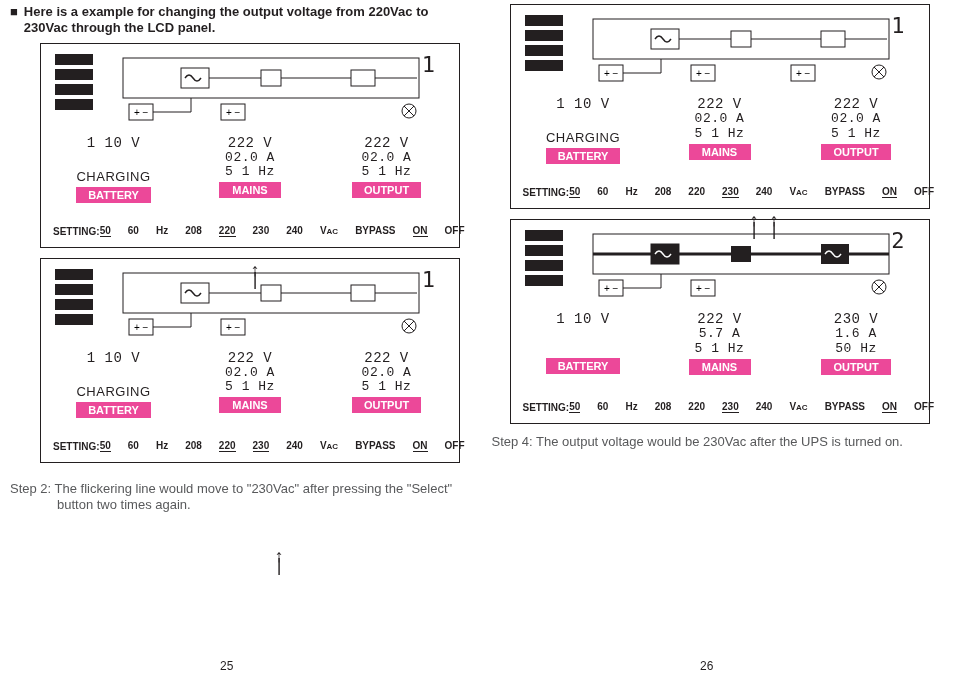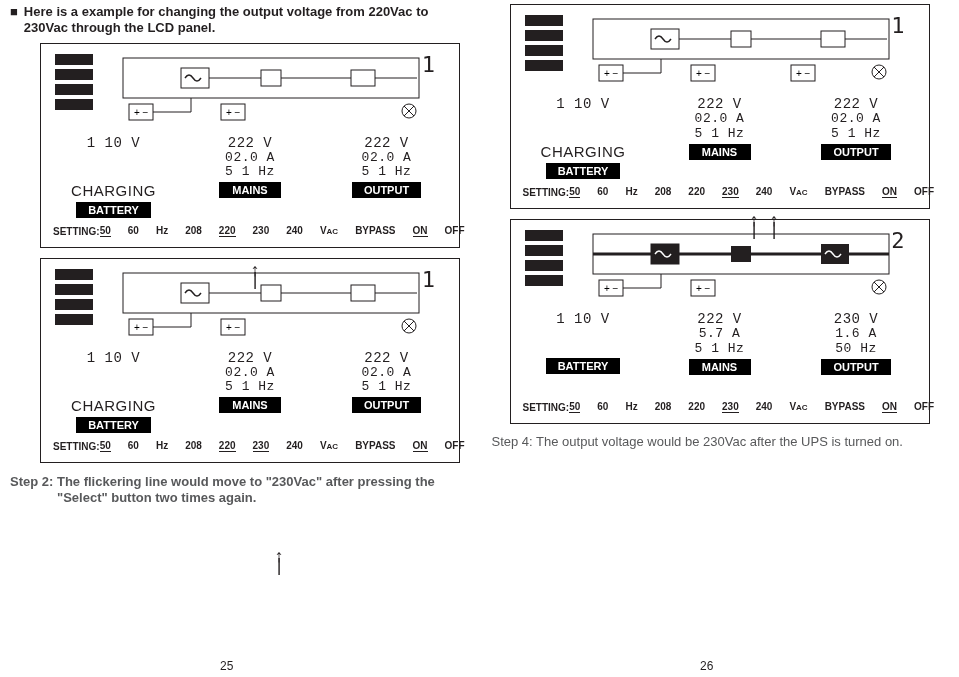--- a/index.html
+++ b/index.html
@@ -95,27 +95,27 @@
   }
   .seg {
     font-family: "Courier New", monospace;
     font-size: 14px;
     font-weight: normal;
     letter-spacing: 0.5px;
     line-height: 1.1;
   }
   .seg-small { font-size: 13px; }
   .charging {
-    font-size: 15px;
+    font-size: 13px;
     letter-spacing: 0.5px;
-    margin-top: 17px;
+    margin-top: 4px;
   }
   .label-box {
     display: inline-block;
-    background: #000000;
+    background: #ec4899;
     color: #fff;
     font-size: 11px;
     font-weight: bold;
     padding: 2px 12px;
     margin-top: 3px;
     min-width: 62px;
   }
   .setting-row {
     position: absolute;
     left: 12px; bottom: 10px; right: 10px;
@@ -330,21 +330,21 @@
               <span class="ul">ON</span>
             </span>
           <span class="opt">
               <span>OFF</span>
             </span>
         </span>
       </div>
     </div>
     <div class="arrow-to-opt" style="left:262px; top:548px;">↑<br>|</div>
 
-    <div class="step-text step-indent" style="margin-top:11px;font-weight:bold;">Step 2: The flickering line would move to "230Vac" after pressing the "Select" button two times again.</div>
+    <div class="step-text step-indent" style="margin-top:18px;">Step 2: The flickering line would move to "230Vac" after pressing the "Select" button two times again.</div>
   </div>
 
   <div class="col">
 
     <div class="lcd" style="margin-left:18px;">
       <div class="bars">
           <div class="bar"></div>
           <div class="bar"></div>
           <div class="bar"></div>
           <div class="bar"></div>

